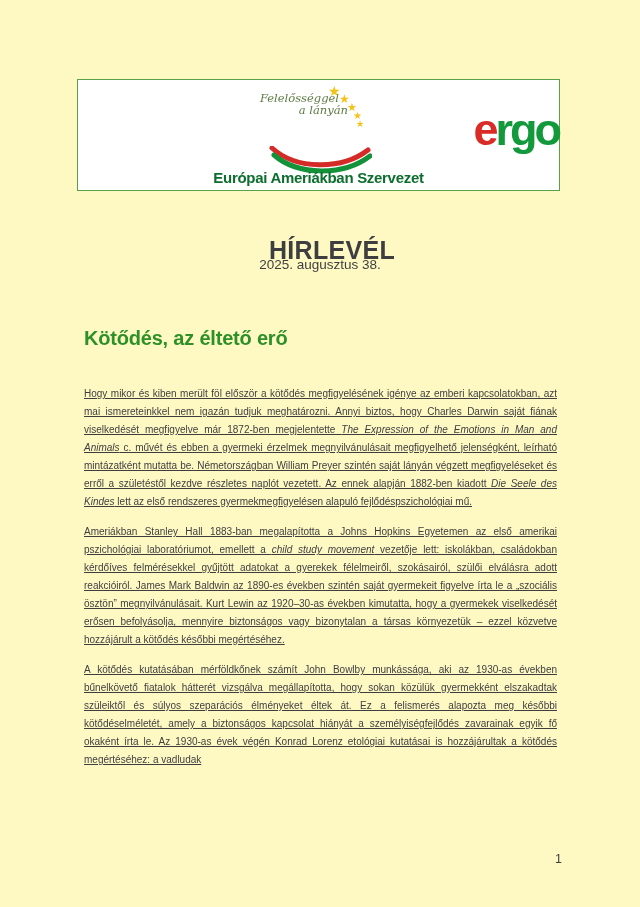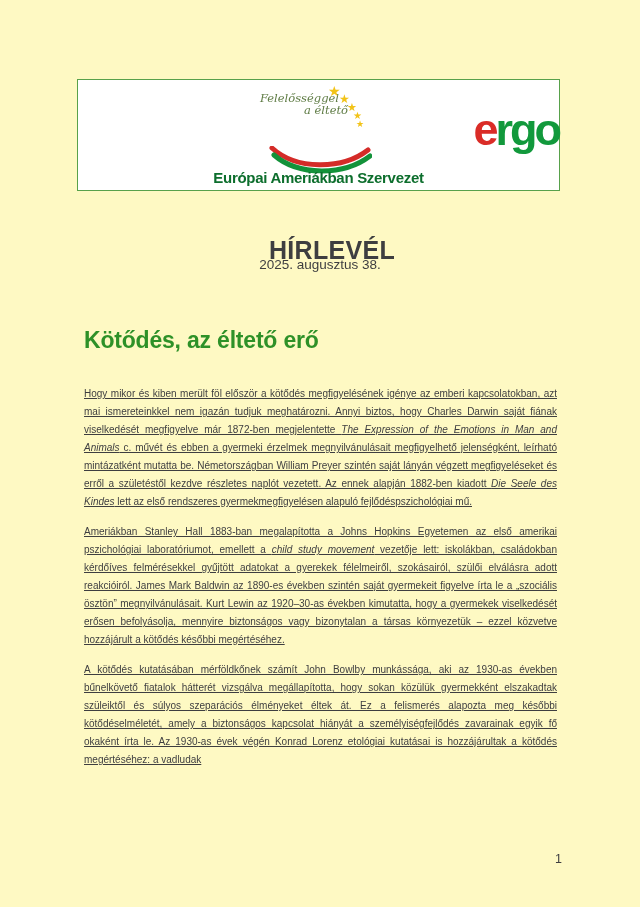--- a/index.html
+++ b/index.html
@@ -86,21 +86,21 @@
     text-align: center;
     font-size: 13.5px;
     color: var(--body-text, #3e3e40);
   }
 
   
   .heading {
     position: absolute;
     top: 327px; left: 84px;
     margin: 0;
-    font-size: 23px;
+    font-size: 20px;
     font-weight: 700;
     letter-spacing: -0.2px;
     color: var(--heading-green, #2e9128);
   }
   .body-text {
     position: absolute;
     top: 385px; left: 84px;
     width: 473px;
     font-size: 10px;
     line-height: 18px;
@@ -121,21 +121,21 @@
   }
 </style>
 </head>
 <body>
 
 <div class="page">
 
   <div class="logo-box">
     <div class="tagline">
       <div class="t1">Felelősséggel</div>
-      <div class="t2">a éltető</div>
+      <div class="t2">a lányán</div>
     </div>
     <span class="star s1">★</span>
     <span class="star s2">★</span>
     <span class="star s3">★</span>
     <span class="star s4">★</span>
     <span class="star s5">★</span>
     <div class="wordmark"><span class="e">e</span><span class="rgo">rgo</span></div>
     <svg class="swoosh" viewBox="0 0 104 28" xmlns="http://www.w3.org/2000/svg">
       <path d="M4,2 C 28,24 74,24 100,4" fill="none" stroke="#d42b28" stroke-width="5" stroke-linecap="round"></path>
       <path d="M6,9 C 30,30 76,30 102,10" fill="none" stroke="#13923a" stroke-width="5" stroke-linecap="round"></path>

